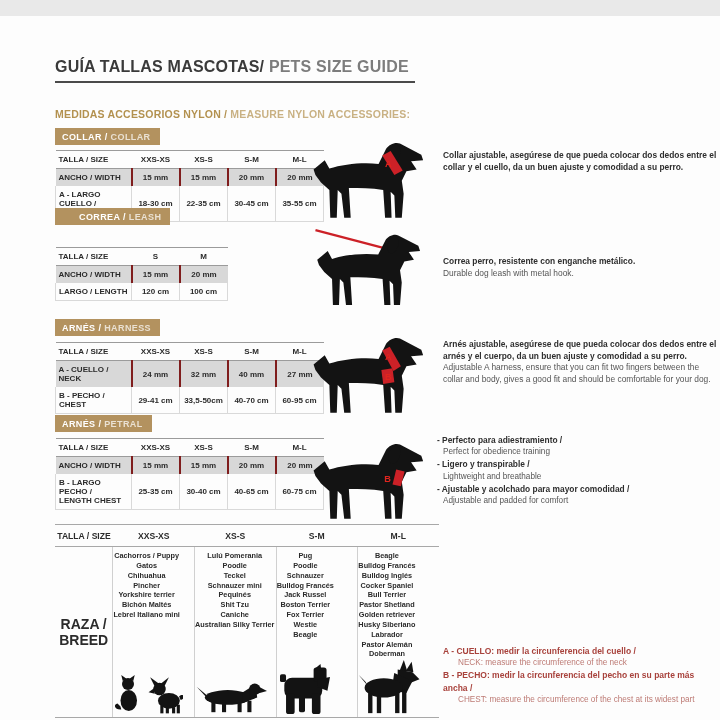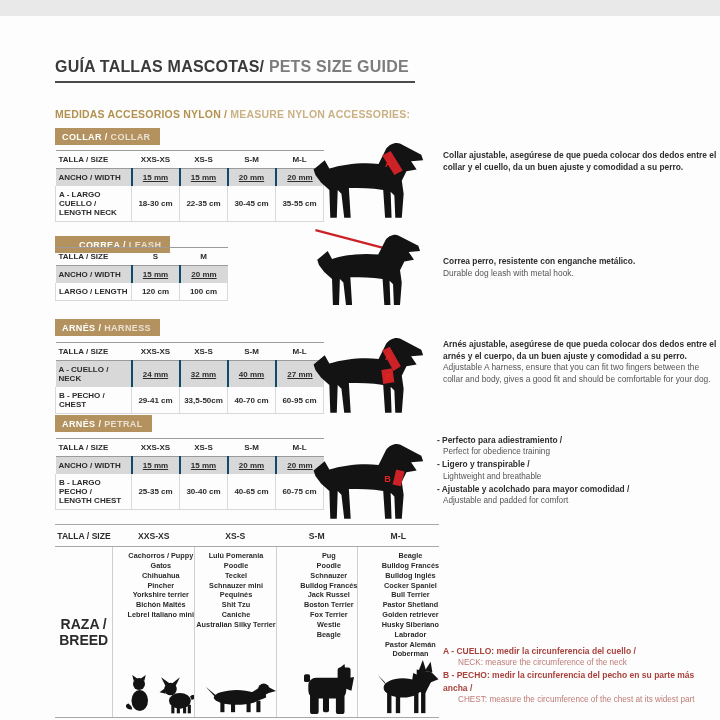--- a/index.html
+++ b/index.html
@@ -22,21 +22,21 @@
   .badge{background:#b3925f;color:#fff;font-weight:bold;font-size:9px;
          padding:4px 9px 3px 7px;letter-spacing:.4px;}
   .badge .lt{color:rgba(255,255,255,.72);}
 
   
   table.spec{position:absolute;border-collapse:collapse;table-layout:fixed;}
   .spec td{font-size:8px;font-weight:bold;text-align:center;padding:4px 1px;color:#2b2b2b;}
   .spec td.lbl{text-align:left;padding-left:3px;white-space:pre-line;}
   .spec tr.hd td{border-top:1px solid #9b9b9b;border-bottom:1px solid #9b9b9b;}
   .spec tr.sh td{background:#d8d8d8;}
-  .spec tr.sh td + td{border-left:2px solid #0c4a6e;text-decoration:underline;}
+  .spec tr.sh td + td{border-left:2px solid #7f1d1d;}
   .spec tr.vl td{border:1px solid #d9d9d9;border-top:none;}
 
   
   .desc{width:274px;font-size:8.4px;line-height:1.38;}
   .desc .b{font-weight:bold;color:#2e2e2e;}
   .desc .l{color:#555;}
   .bullets .b{font-weight:bold;color:#2e2e2e;font-size:8.4px;line-height:1.35;}
   .bullets .l{color:#555;font-size:8.2px;line-height:1.35;margin-left:6px;margin-bottom:2px;}
 
   
@@ -48,21 +48,21 @@
   .redtx{fill:#e0251f;font-family:"Liberation Sans",sans-serif;font-size:10px;font-weight:bold;}
 
   
   .breedtable{left:55px;top:508px;width:384px;border-top:1px solid #a8a8a8;
               border-bottom:1px solid #a8a8a8;}
   .bt-hdr{display:flex;border-bottom:1px solid #a8a8a8;}
   .bt-hdr > div{padding:6px 0 5px 0;font-weight:bold;font-size:8.6px;text-align:center;color:#2b2b2b;}
   .bt-body{display:flex;height:170px;}
   .bt-c0{width:58px;}
   .bt-col{width:81.5px;}
-  .bt-body > div{border-left:1px solid #d0d0d0;display:flex;flex-direction:column;align-items:flex-end;}
+  .bt-body > div{border-left:1px solid #d0d0d0;display:flex;flex-direction:column;align-items:flex-start;}
   .bt-body > div:first-child{border-left:none;}
   .rowlabel{margin:auto;font-size:14px;font-weight:bold;color:#2b2b2b;
             text-align:center;white-space:pre-line;}
   .breeds{padding-top:4px;font-size:7.3px;font-weight:bold;color:#2b2b2b;text-align:center;
           line-height:1.35;white-space:pre-line;}
   .sil{margin-top:auto;padding-bottom:3px;display:flex;align-items:flex-end;gap:4px;}
 
   
   .notes{left:443px;top:629px;width:276px;}
   .note-b{color:#a8423c;font-weight:bold;font-size:8.5px;line-height:1.45;}
@@ -135,21 +135,21 @@
       <use href="#dogshape"></use>
       <path class="red" d="M80,21 L89,16 L102,37 L93,42 Z"></path>
       <text class="redtx" x="83" y="33">A</text>
     </svg>
   </div>
 
   <div class="abs desc" style="left:443px;top:134px;">
     <div class="b">Collar ajustable, asegúrese de que pueda colocar dos dedos entre el collar y el cuello, da un buen ajuste y comodidad a su perro.</div>
   </div>
 
-  <div class="abs badge" style="left:55px;top:220px;padding-left:24px;">
+  <div class="abs badge" style="left:55px;top:192px;padding-left:24px;">
     <span>CORREA / </span><span class="lt">LEASH</span>
   </div>
 
   <table class="spec" style="left:55px;top:231px;">
     <colgroup>
         <col style="width:76px">
         <col style="width:48px">
         <col style="width:48px">
       </colgroup>
     <tbody>

